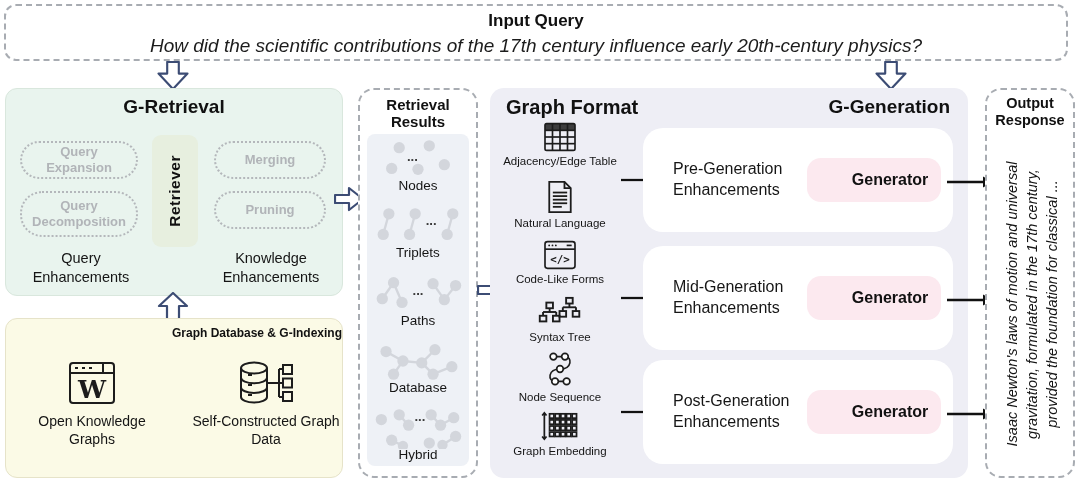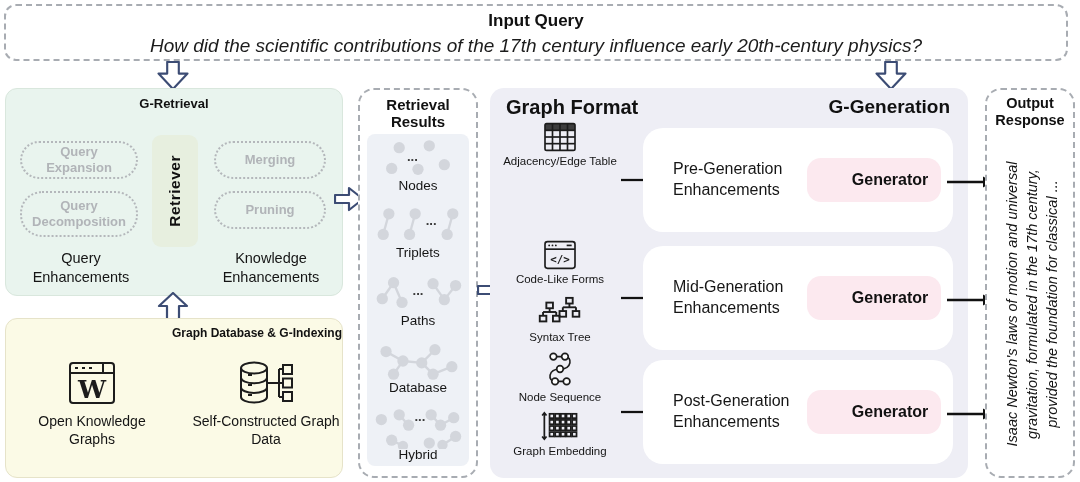--- a/index.html
+++ b/index.html
@@ -10,21 +10,21 @@
   
   .dashed{border:2px dashed #a8acb2;border-radius:14px;background:#fff;}
 
   
   .inputq{left:4px;top:4px;width:1064px;height:57px;border-radius:12px;}
   .inputq-title{left:0;top:5px;width:100%;text-align:center;font-size:17px;font-weight:bold;}
   .inputq-text{left:0;top:29px;width:100%;text-align:center;font-size:19px;font-style:italic;color:#1c1c1c;}
 
   
   .gret{left:5px;top:88px;width:338px;height:208px;background:#e9f4ee;border:1px solid #d9e7dd;border-radius:12px;}
-  .gret-title{left:0;top:7px;width:100%;text-align:center;font-size:13px;font-weight:bold;}
+  .gret-title{left:0;top:7px;width:100%;text-align:center;font-size:19px;font-weight:bold;}
   .dotpill{border:2.5px dotted #b4b7bb;border-radius:22px;color:#b1b4b8;font-weight:bold;font-size:13px;
            display:flex;align-items:center;justify-content:center;text-align:center;line-height:1.2;padding:2px 6px;}
   .pill-qe{left:14px;top:52px;width:118px;height:38px;}
   .pill-qd{left:14px;top:102px;width:118px;height:46px;}
   .pill-mg{left:208px;top:52px;width:112px;height:38px;}
   .pill-pr{left:208px;top:102px;width:112px;height:38px;}
   .retriever{left:146px;top:46px;width:46px;height:112px;background:#e7efdf;border-radius:9px;
              display:flex;align-items:center;justify-content:center;}
   .retriever span{writing-mode:vertical-rl;transform:rotate(180deg);font-weight:bold;font-size:15.5px;letter-spacing:.5px;}
   .enh-label{top:160px;text-align:center;font-size:14.5px;line-height:1.3;color:#151515;}
@@ -279,20 +279,36 @@
             <line x1="2" y1="26" x2="38" y2="26"></line>
             <line x1="11" y1="2" x2="11" y2="34"></line>
             <line x1="20" y1="2" x2="20" y2="34"></line>
             <line x1="29" y1="2" x2="29" y2="34"></line>
           </g>
         <rect x="2" y="2" width="36" height="8" fill="#1c1c1c" opacity="0.85"></rect>
       </svg>
       <div class="fmt-label">Adjacency/Edge Table</div>
     </div>
 
+    <div class="abs fmt" style="top:92px">
+      <svg width="28" height="34" viewBox="0 0 30 38">
+        <g class="lineicon" stroke-width="2">
+            <path d="M3,2 h17 l7,7 v27 h-24 z"></path>
+            <path d="M20,2 v7 h7"></path>
+          </g>
+        <g class="lineicon" stroke-width="1.5">
+            <line x1="7" y1="14" x2="23" y2="14"></line>
+            <line x1="7" y1="18" x2="23" y2="18"></line>
+            <line x1="7" y1="22" x2="23" y2="22"></line>
+            <line x1="7" y1="26" x2="23" y2="26"></line>
+            <line x1="7" y1="30" x2="17" y2="30"></line>
+          </g>
+      </svg>
+      <div class="fmt-label">Natural Language</div>
+    </div>
 
     <div class="abs fmt" style="top:152px">
       <svg width="34" height="30" viewBox="0 0 40 36">
         <g class="lineicon" stroke-width="2.2">
             <rect x="2" y="2" width="36" height="32" rx="3"></rect>
             <line x1="2" y1="11" x2="38" y2="11"></line>
           </g>
         <g fill="#1c1c1c">
             <circle cx="7" cy="6.5" r="1.1"></circle>
             <circle cx="11" cy="6.5" r="1.1"></circle>

